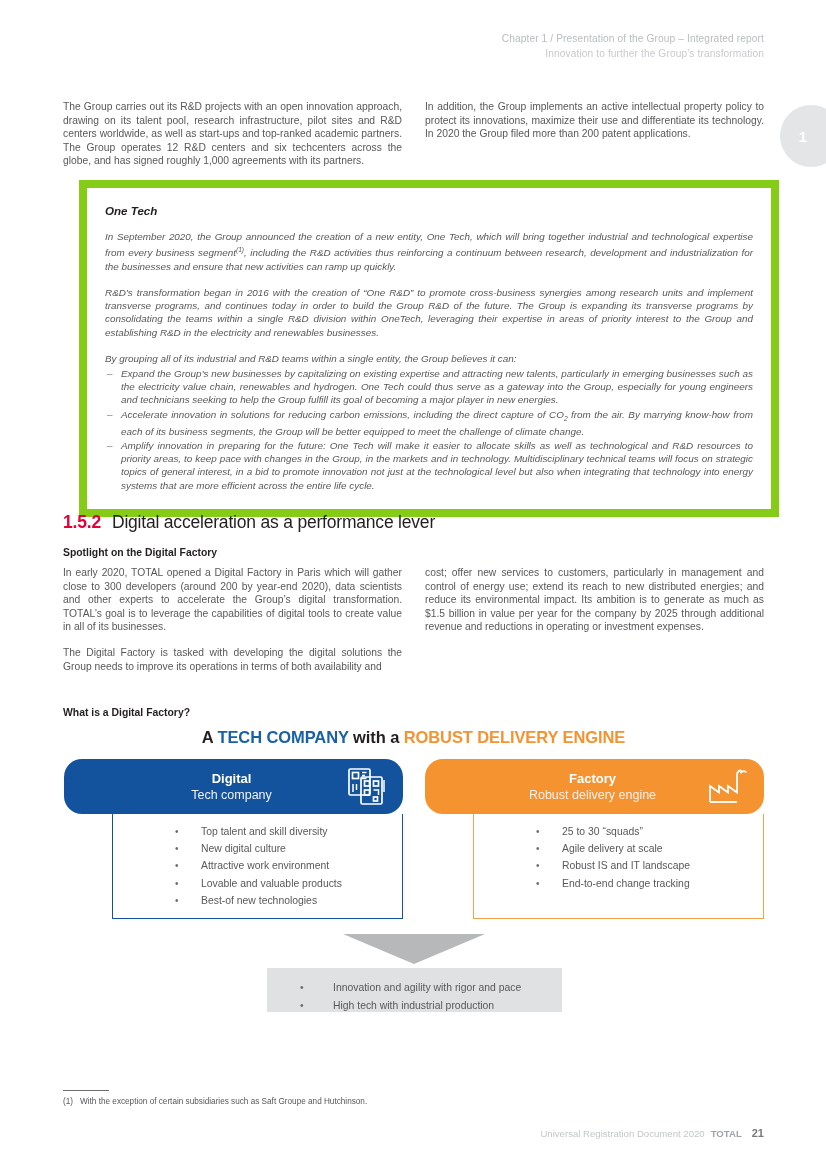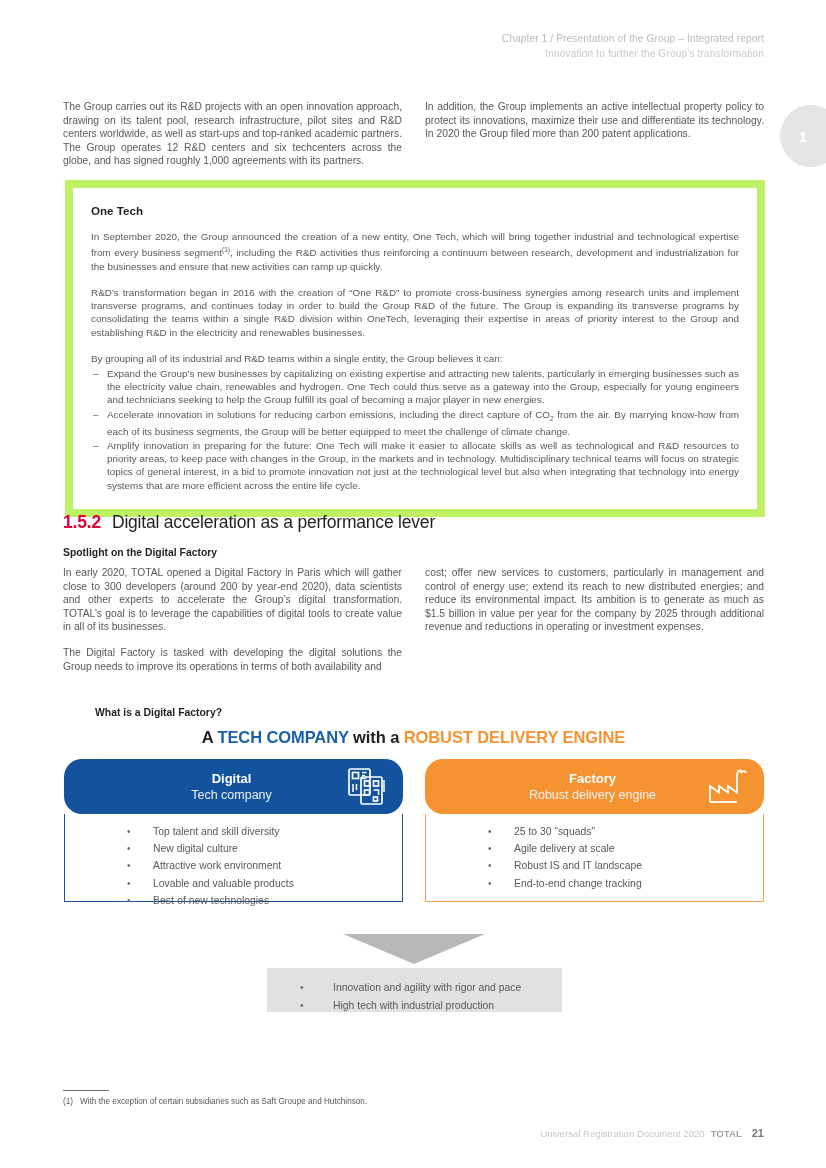--- a/index.html
+++ b/index.html
@@ -64,26 +64,27 @@
     margin: 0 0 12px 0;
     font-size: 10.3px;
     line-height: 13.6px;
     text-align: justify;
     color: #58585b;
   }
 
   
   .onetech {
     position: absolute;
-    left: 65px;
+    left: 79px;
     top: 180px;
     width: 700px;
-    background: #bef264;
+    background: #84cc16;
     box-sizing: border-box;
     padding: 8px;
+    font-style: italic;
   }
   .onetech-inner {
     background: #ffffff;
     padding: 16px 18px 16px 18px;
   }
   .onetech h3 {
     margin: 0 0 13px 0;
     font-size: 11.6px;
     font-weight: bold;
     color: #231f20;
@@ -143,21 +144,20 @@
     font-weight: bold;
     color: #231f20;
   }
   .sub-head2 {
     position: absolute;
     left: 63px;
     top: 707px;
     font-size: 10.4px;
     font-weight: bold;
     color: #231f20;
-    margin-left: 32px;
   }
 
   
   .headline {
     position: absolute;
     left: 63px;
     right: 62px;
     top: 728px;
     text-align: center;
     font-size: 16.5px;
@@ -194,24 +194,25 @@
     color: #ffffff;
   }
   .panel-head .t1 { font-size: 13px; font-weight: bold; line-height: 16px; }
   .panel-head .t2 { font-size: 12.5px; line-height: 16px; color: #f0f2f5; }
   .panel-head .ico { width: 46px; height: 42px; flex: 0 0 46px; }
   .panel-blue .panel-head { background: #13529c; }
   .panel-orange .panel-head { background: #f59331; }
   .panel-body {
     border: 1px solid #13529c;
     border-top: none;
-    height: 88px;
+    height: 105px;
     box-sizing: border-box;
     padding: 9px 0 0 0;
     background: #ffffff;
+    margin-left: 48px;
   }
   .panel-orange .panel-body { border-color: #f2a24a; }
   .panel-body ul {
     list-style: none;
     margin: 0;
     padding: 0 0 0 62px;
   }
   .panel-body li {
     position: relative;
     font-size: 10.4px;

